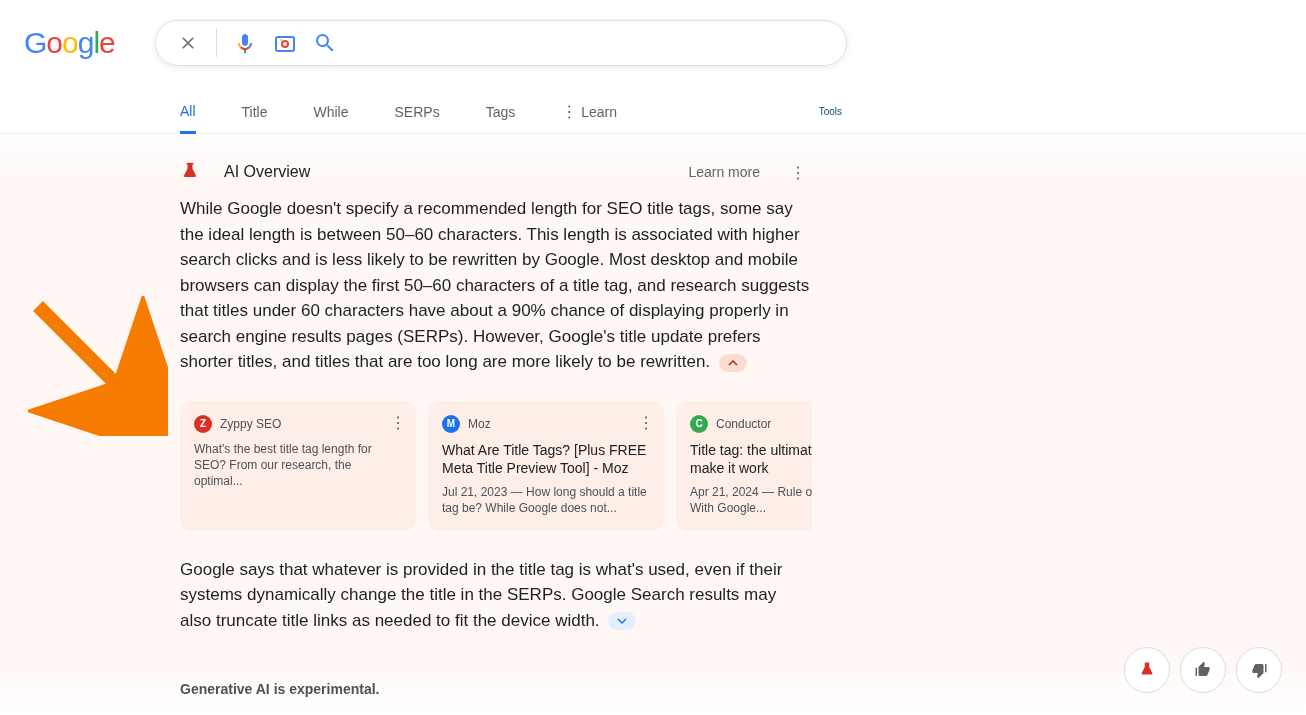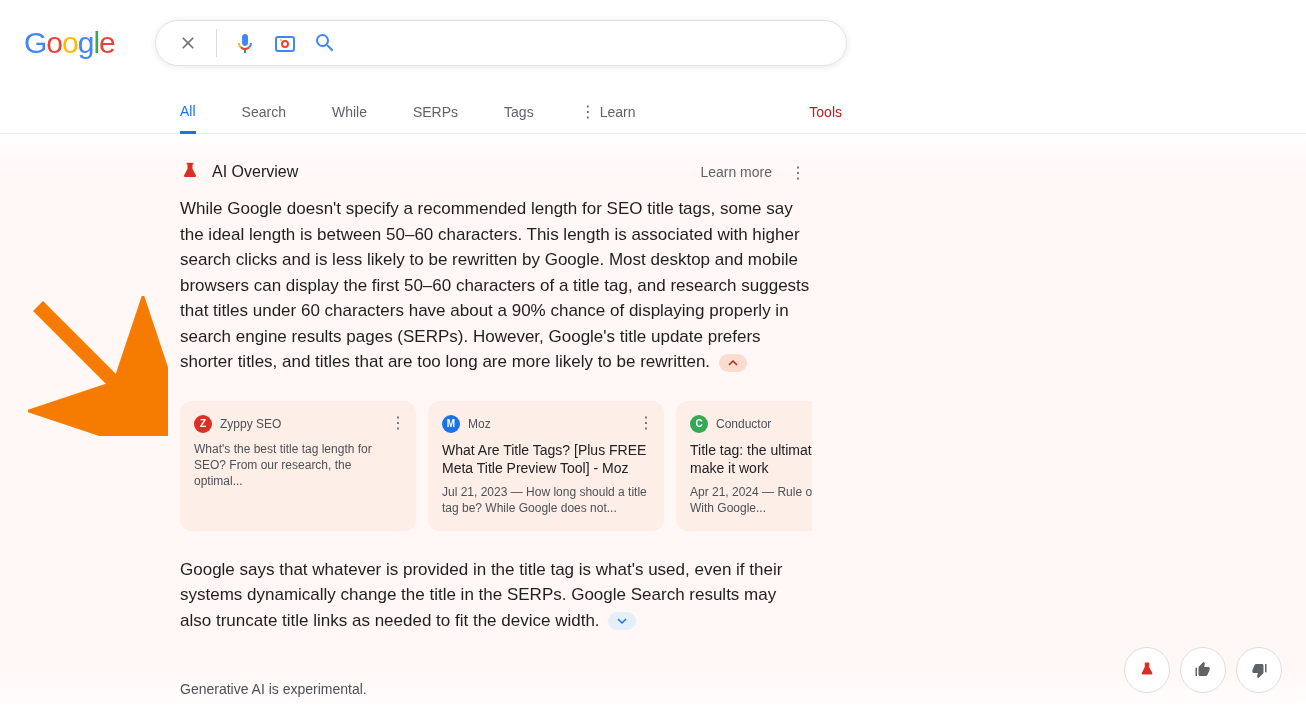--- a/index.html
+++ b/index.html
@@ -13,43 +13,43 @@
 .searchbar { display: flex; align-items: center; height: 46px; border: 1px solid #dfe1e5; border-radius: 24px; width: 692px; padding: 0 8px 0 20px; box-shadow: 0 1px 6px rgba(32,33,36,.1); }
 .searchbar input { flex: 1; border: none; outline: none; font-size: 16px; color: #202124; }
 .search-icons { display: flex; align-items: center; gap: 16px; padding-right: 10px; }
 .divider { width: 1px; height: 28px; background: #dadce0; }
 .icon { width: 24px; height: 24px; display: flex; align-items: center; justify-content: center; cursor: pointer; }
 
 .tabs-wrap { border-bottom: 1px solid #ebebeb; margin-top: 24px; }
 .tabs { display: flex; align-items: center; gap: 46px; margin-left: 180px; position: relative; width: 662px; }
 .tab { font-size: 14px; color: #5f6368; padding: 12px 0; cursor: pointer; display: flex; align-items: center; gap: 4px; }
 .tab.active { color: #1a73e8; border-bottom: 3px solid #1a73e8; margin-bottom: -1px; font-weight: 500;}
-.tools { margin-left: auto; font-size: 14px; color: #b91c1c; cursor: pointer; padding: 12px 0; }
+.tools { margin-left: auto; font-size: 10px; color: #0c4a6e; cursor: pointer; padding: 12px 0; }
 
 .content { margin-left: 180px; width: 632px; margin-top: 28px; position: relative; }
-.ai-header { display: flex; align-items: center; gap: 12px; margin-bottom: 14px; }
+.ai-header { display: flex; align-items: center; gap: 24px; margin-bottom: 14px; }
 .ai-label { font-size: 16px; color: #202124; }
 .learn-more { margin-left: auto; font-size: 14px; color: #5f6368; cursor: pointer; }
 .dots-v { color: #5f6368; cursor: pointer; padding: 0 6px; }
 
 .ai-text { font-size: 17px; line-height: 1.5; color: #1f1f1f; }
 .chip { display: inline-flex; align-items: center; justify-content: center; width: 28px; height: 18px; background: #fddcd0; border-radius: 9px; vertical-align: middle; margin-left: 4px; cursor: pointer;}
 .chip2 { background: #e5eefb; }
 
 .cards { display: flex; gap: 12px; margin-top: 26px; overflow: hidden; }
 .card { background: #fdeee8; border-radius: 12px; padding: 14px; width: 236px; flex-shrink: 0; position: relative; }
 .card-head { display: flex; align-items: center; gap: 8px; margin-bottom: 8px; }
 .favicon { width: 18px; height: 18px; border-radius: 50%; display: flex; align-items: center; justify-content: center; font-size: 10px; font-weight: bold; color: #fff; }
 .card-source { font-size: 12px; color: #4d5156; }
 .card-menu { position: absolute; top: 12px; right: 10px; color: #5f6368; cursor: pointer; }
 .card-title { font-size: 14px; color: #202124; line-height: 1.35; margin-bottom: 6px; }
 .card-snippet { font-size: 12px; color: #4d5156; line-height: 1.35; }
 
 .ai-text2 { margin-top: 26px; }
-.disclaimer { font-size: 14px; color: #4d5156; margin-top: 48px; font-weight: 400;}
+.disclaimer { font-size: 14px; color: #4d5156; margin-top: 48px; font-weight: 700;}
 
 .arrow-overlay { position: absolute; left: 28px; top: 296px; pointer-events: none; }
 
 .feedback { position: fixed; right: 24px; bottom: 22px; display: flex; gap: 10px; }
 .fb-btn { width: 46px; height: 46px; border: 1px solid #dadce0; border-radius: 50%; display: flex; align-items: center; justify-content: center; cursor: pointer; background: #fff; }
 
 .pink-bg { position: absolute; left: 0; right: 0; top: 132px; height: 580px; background: linear-gradient(180deg, rgba(255,240,235,0) 0%, rgba(255,240,235,0.5) 8%, rgba(255,240,235,0.5) 92%, rgba(255,240,235,0) 100%); z-index: -1; }
 </style>
 </head>
 <body>
@@ -94,21 +94,21 @@
             <path fill="#4285f4" d="M15.5 14h-.79l-.28-.27A6.47 6.47 0 0016 9.5 6.5 6.5 0 109.5 16c1.61 0 3.09-.59 4.23-1.57l.27.28v.79l5 4.99L20.49 19l-4.99-5zm-6 0C7.01 14 5 11.99 5 9.5S7.01 5 9.5 5 14 7.01 14 9.5 11.99 14 9.5 14z"></path>
           </svg>
       </div>
     </div>
   </div>
 </div>
 
 <div class="tabs-wrap">
   <div class="tabs">
     <div class="tab active">All</div>
-    <div class="tab">Search</div>
+    <div class="tab">Title</div>
     <div class="tab">While</div>
     <div class="tab">SERPs</div>
     <div class="tab">Tags</div>
     <div class="tab">
         <span style="font-size:16px;color:#5f6368">⋮</span> 
         <span>Learn</span>
       </div>
     <div class="tools">Tools</div>
   </div>
 </div>

